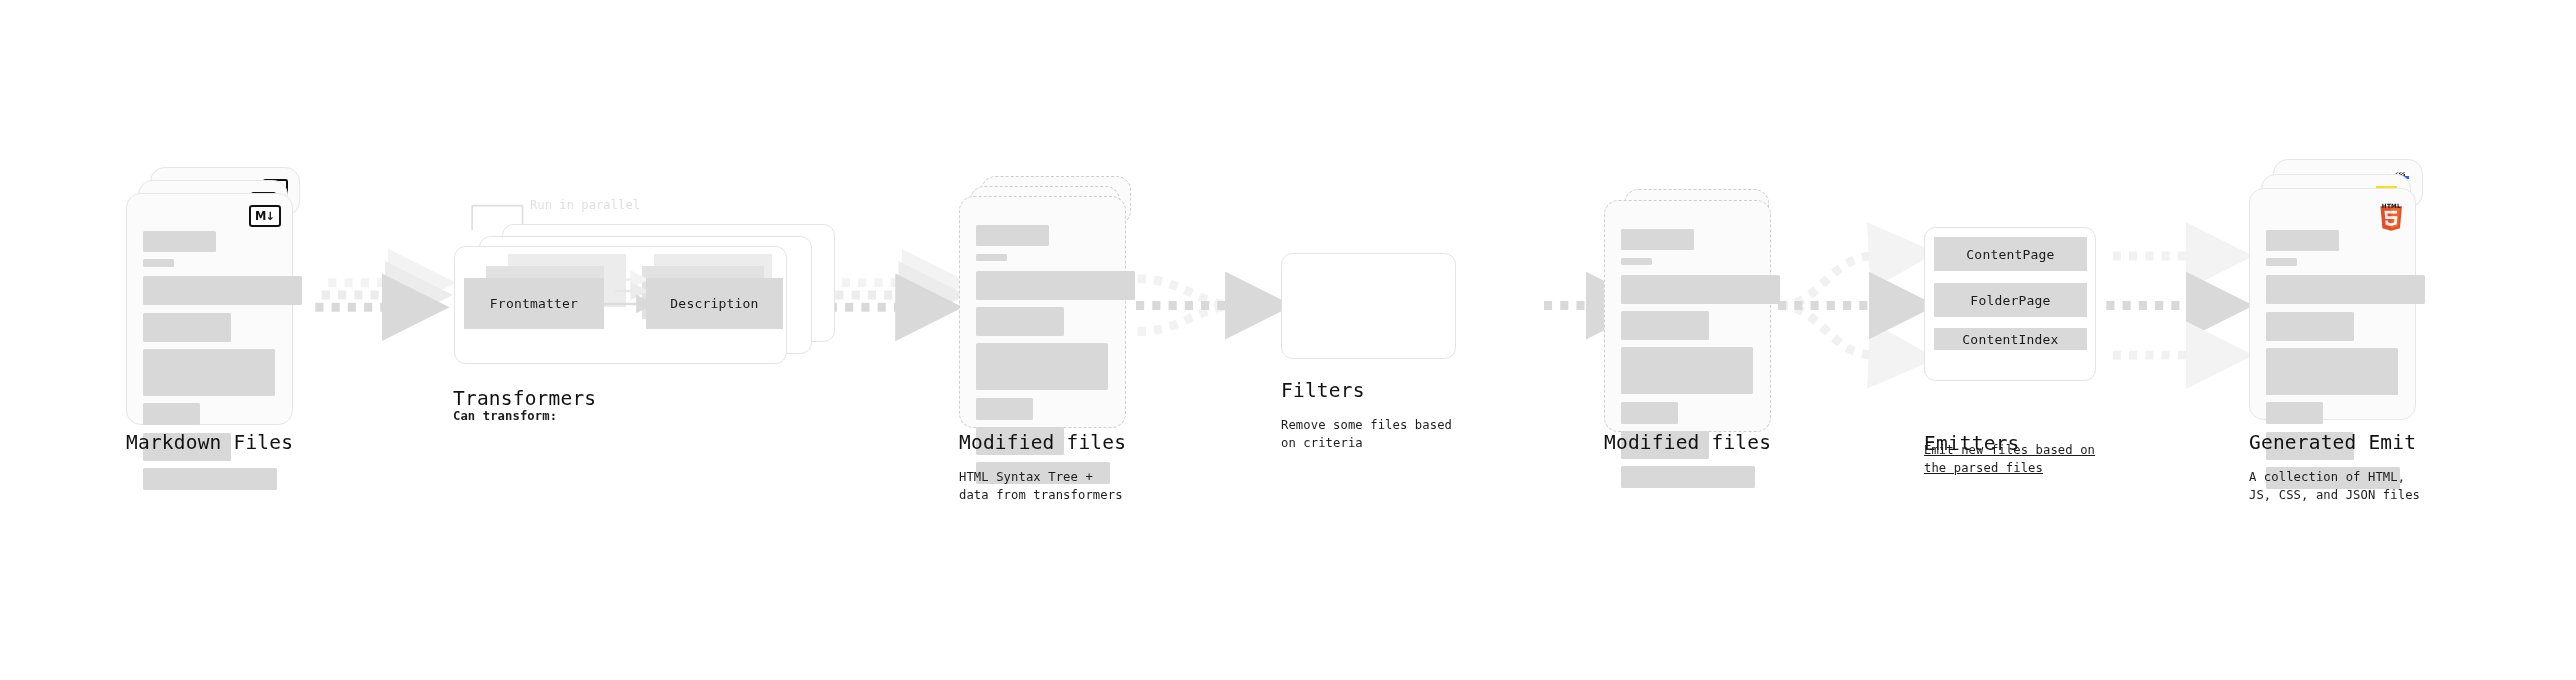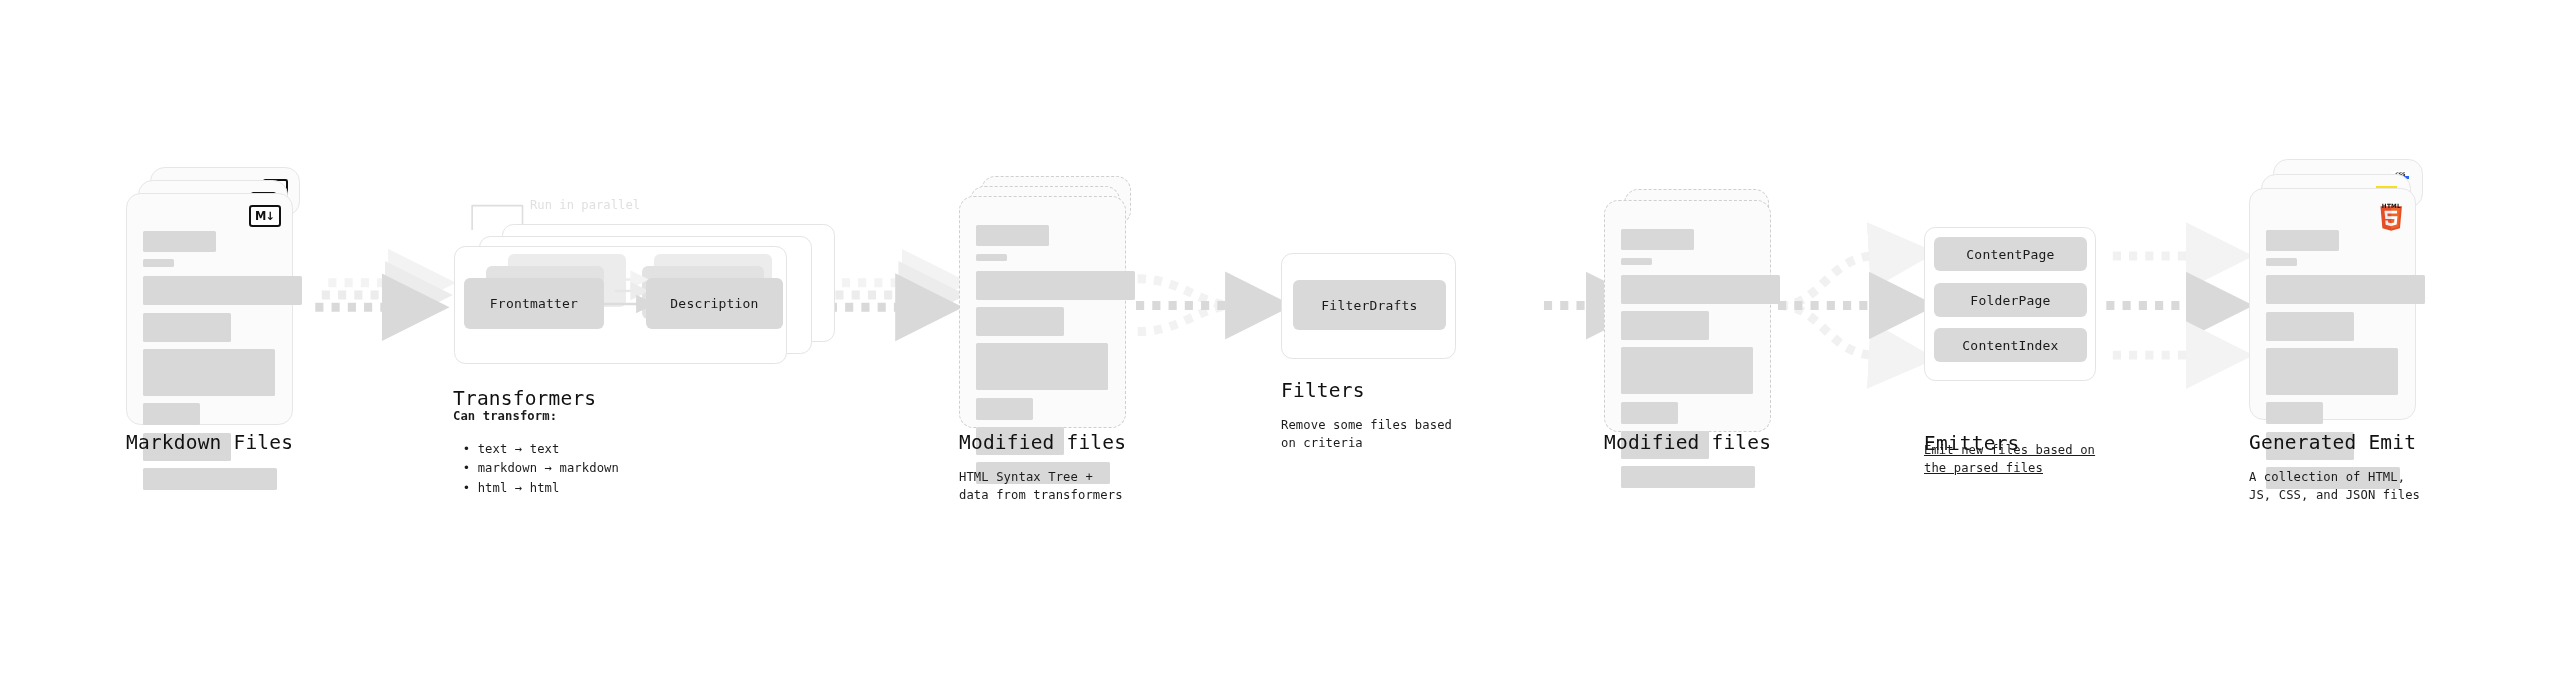--- a/index.html
+++ b/index.html
@@ -104,21 +104,21 @@
     position: absolute;
     box-sizing: border-box;
     border: 1.3px solid #e4e4e4;
     border-radius: 11.4px;
     background: #ffffff;
   }
   .chip {
     position: absolute;
     box-sizing: border-box;
     background: #d9d9d9;
-    border-radius: 6px;
+    border-radius: 0;
     display: flex;
     align-items: center;
     justify-content: center;
     font-size: 13px;
     color: #1a1a1a;
     white-space: nowrap;
     letter-spacing: 0.2px;
   }
 
   
@@ -268,25 +268,20 @@
       <span>Frontmatter</span>
     </div>
     <div class="chip" style="left:646px; top:278px; width:137px; height:51px;">
       <span>Description</span>
     </div>
 
     <div class="parallel-label" style="left:530px; top:198px;">Run in parallel</div>
   </div>
   <div class="heading" style="left:453px; top:387px;">Transformers</div>
   <div class="caption" style="left:453px; top:407px;font-weight:bold;">Can transform:</div>
-  <div class="bullets" style="left:453px; top:440px;">
-    <div class="b-row indent">• text → text</div>
-    <div class="b-row indent">• markdown → markdown</div>
-    <div class="b-row indent">• html → html</div>
-  </div>
 
   <div class="doc-stack" style="left:959px; top:176px;">
     <div class="doc-card dashed" style="left:22px; top:0px; width:150px; height:49px;"></div>
     <div class="doc-card dashed" style="left:10.6px; top:9.8px; width:150px; height:49px;"></div>
     <div class="doc-card dashed" style="left:0px; top:20.3px; width:167px; height:232px;">
       <div class="doc-lines" style="top:28px;">
           <div class="doc-line" style="width: 73px; height: 21px;"></div>
           <div class="doc-line" style="width: 31px; height: 7.3px; margin-bottom: 9.8px;"></div>
           <div class="doc-line" style="width: 159px; height: 29px;"></div>
           <div class="doc-line" style="width: 88px; height: 29px;"></div>
@@ -295,23 +290,20 @@
           <div class="doc-line" style="width: 88px; height: 28px;"></div>
           <div class="doc-line" style="width: 134px; height: 22px;"></div>
         </div>
     </div>
   </div>
   <div class="heading" style="left:959px; top:431px;">Modified files</div>
   <div class="caption" style="left:959px; top:468px;">HTML Syntax Tree +
 data from transformers</div>
 
   <div class="group-box" style="left:1281px; top:253px; width:175px; height:106px;"></div>
-  <div class="chip" style="left:1293px; top:280px; width:153px; height:50px;">
-    <span>FilterDrafts</span>
-  </div>
   <div class="heading" style="left:1281px; top:379px;">Filters</div>
   <div class="caption" style="left:1281px; top:416px;">Remove some files based
 on criteria</div>
 
   <div class="doc-stack" style="left:1604px; top:189px;">
     <div class="doc-card dashed" style="left:19.5px; top:0px; width:145px; height:45px;"></div>
     <div class="doc-card dashed" style="left:0px; top:11.4px; width:167px; height:232px;">
       <div class="doc-lines" style="top:28px;">
           <div class="doc-line" style="width: 73px; height: 21px;"></div>
           <div class="doc-line" style="width: 31px; height: 7.3px; margin-bottom: 9.8px;"></div>
@@ -326,21 +318,21 @@
   </div>
   <div class="heading" style="left:1604px; top:431px;">Modified files</div>
 
   <div class="group-box" style="left:1924px; top:227px; width:172px; height:154px;"></div>
   <div class="chip" style="left:1934px; top:237px; width:153px; height:34px;">
     <span>ContentPage</span>
   </div>
   <div class="chip" style="left:1934px; top:283px; width:153px; height:34px;">
     <span>FolderPage</span>
   </div>
-  <div class="chip" style="left:1934px; top:328px; width:153px; height:34px;">
+  <div class="chip" style="left:1934px; top:328px; width:153px; height:22px;">
     <span>ContentIndex</span>
   </div>
   <div class="heading" style="left:1924px; top:396px;margin-top:36px;">Emitters</div>
   <div class="caption" style="left:1924px; top:441px;text-decoration:underline;">Emit new files based on
 the parsed files</div>
 
   <div class="doc-stack" style="left:2249px; top:159px;">
     <div class="doc-card solid" style="left:24.4px; top:0px; width:150px; height:49px;">
       <div class="doc-badge" style="top:11.4px; right:13px;">
         <div class="css3-chip">

